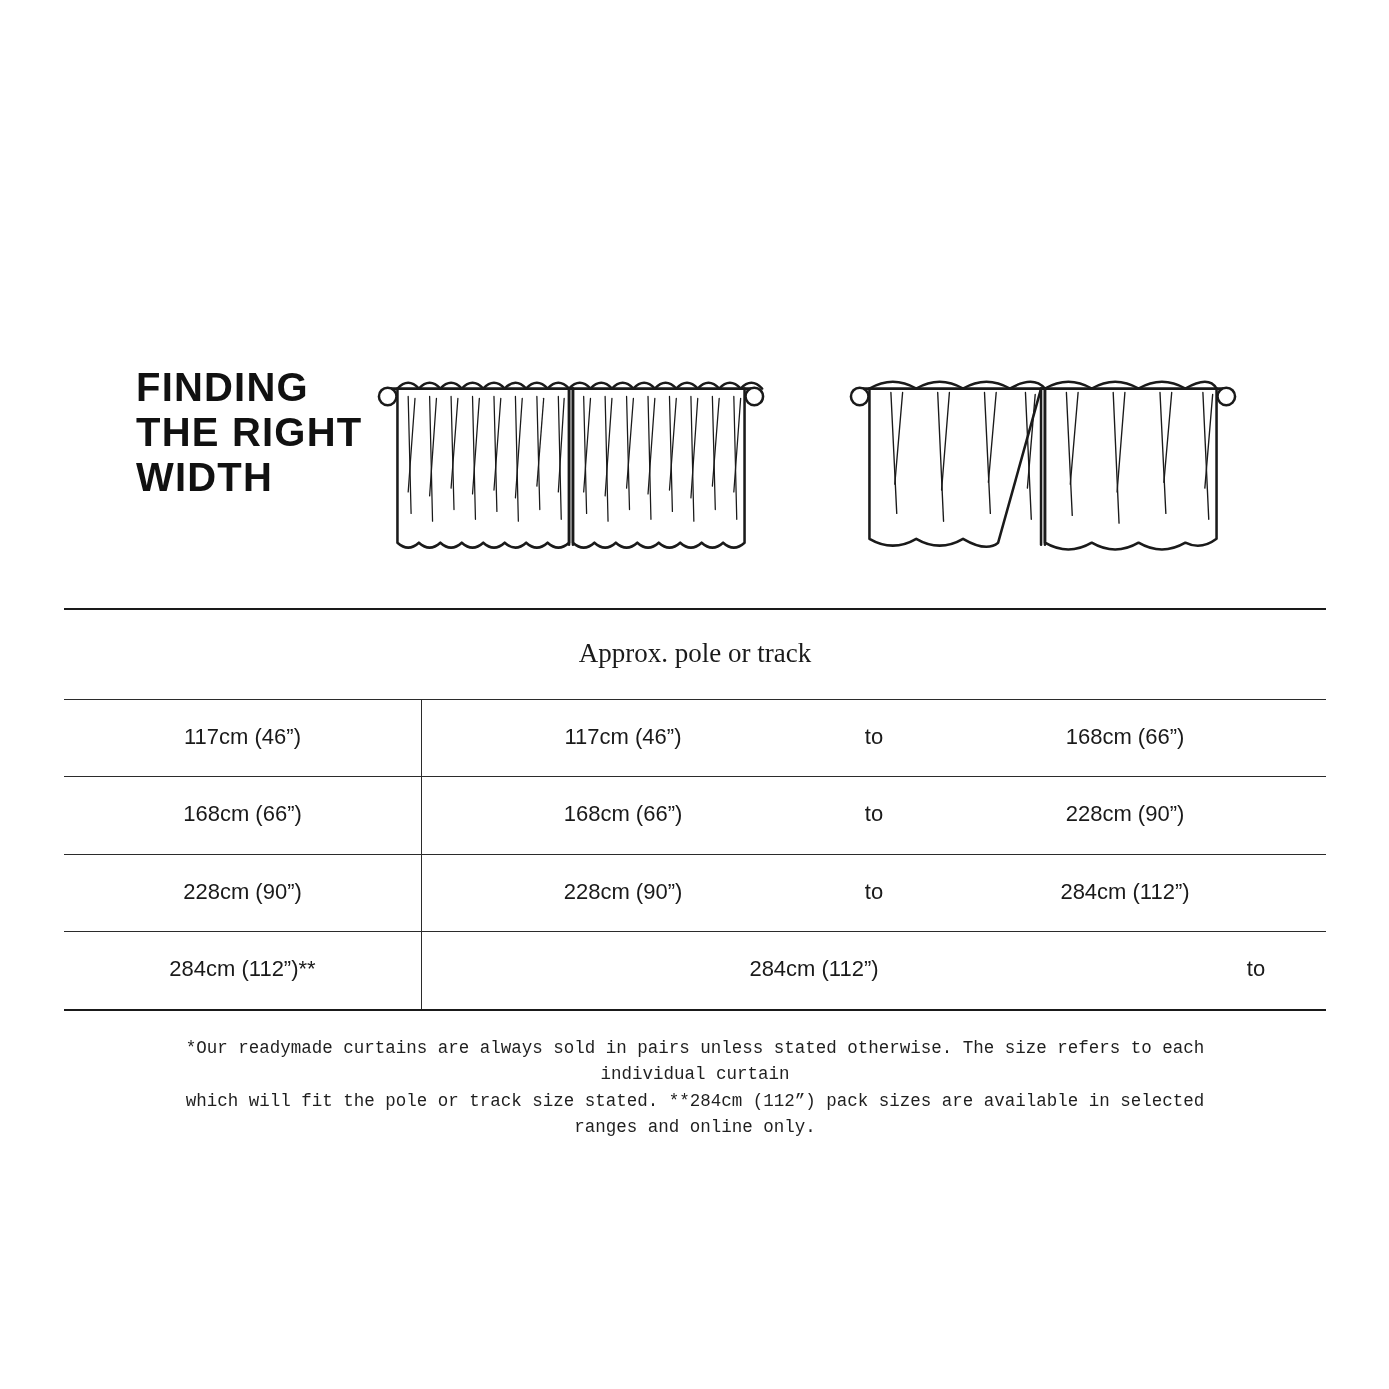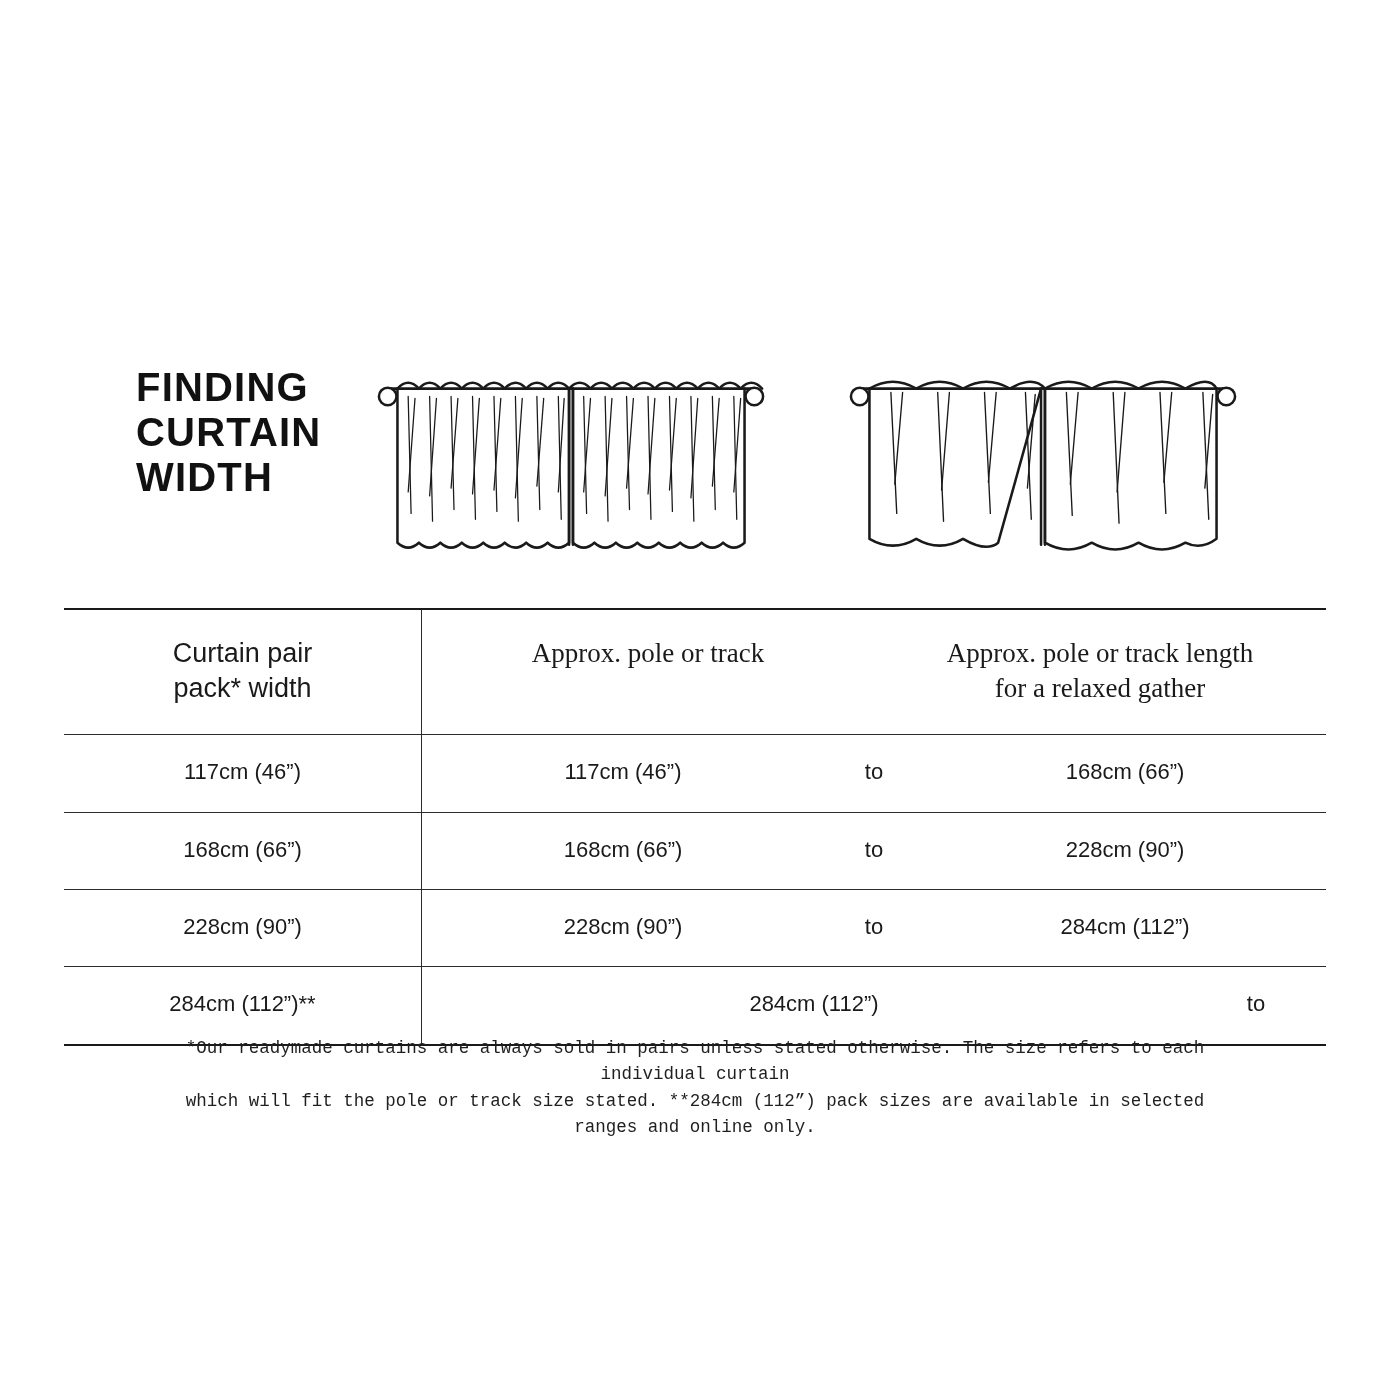--- a/index.html
+++ b/index.html
@@ -140,21 +140,21 @@
 </style>
 </head>
 <body>
 
 <div id="sheet">
 
   <div class="top">
 
     <div class="title">
       <div>FINDING</div>
-      <div>CURTAIN</div>
+      <div>THE RIGHT</div>
       <div>WIDTH</div>
     </div>
 
     <div class="figures">
 
       <div class="figure">
         <svg viewBox="0 0 400 215" width="390" height="210" xmlns="http://www.w3.org/2000/svg">
           <g fill="none" stroke="#1a1a1a" stroke-width="2.6" stroke-linejoin="round" stroke-linecap="round">
 
             <line x1="12" y1="22" x2="388" y2="22"></line>
@@ -248,33 +248,23 @@
           </g>
         </svg>
       </div>
 
     </div>
   </div>
 
   <div class="table">
 
     <div class="row head">
-      <div class="c1">
-        <div>
-          <div>Curtain pair</div>
-          <div>pack* width</div>
-        </div>
-      </div>
       <div class="hsplit">
         <div class="hcell">
           <div>Approx. pole or track</div>
-        </div>
-        <div class="hcell">
-          <div>Approx. pole or track length</div>
-          <div>for a relaxed gather</div>
         </div>
       </div>
     </div>
 
     <div class="row data">
       <div class="c1">117cm (46”)</div>
       <div class="c2">
         <div class="pair">
           <span class="from">117cm (46”)</span>
           <span class="conj">to</span>

